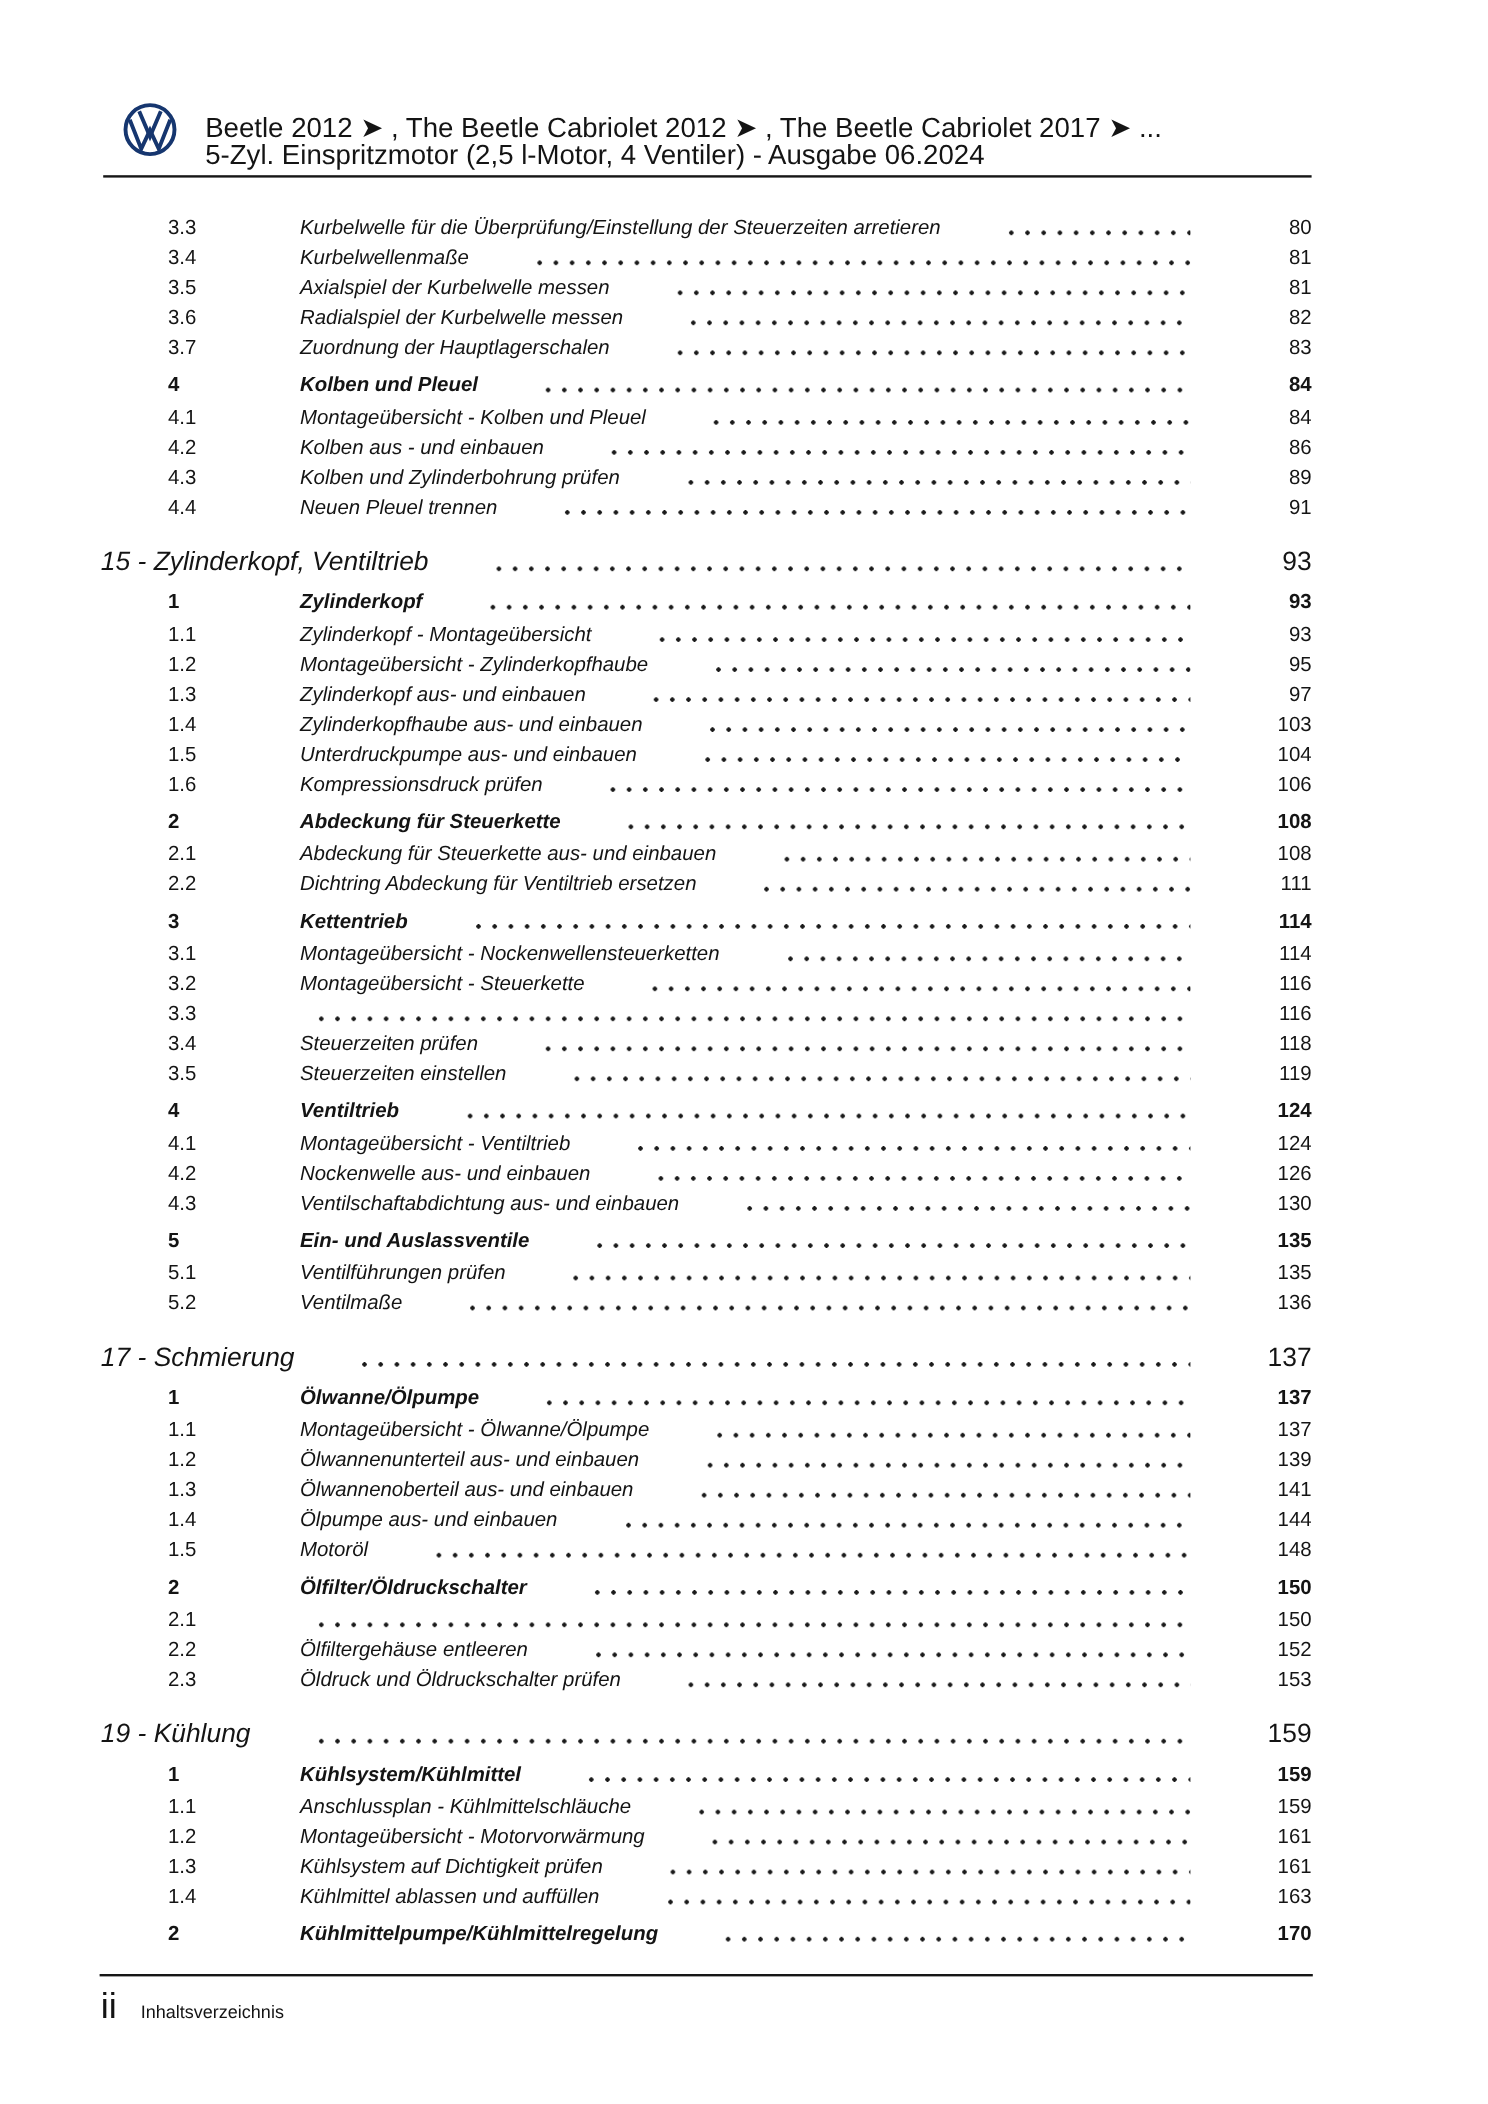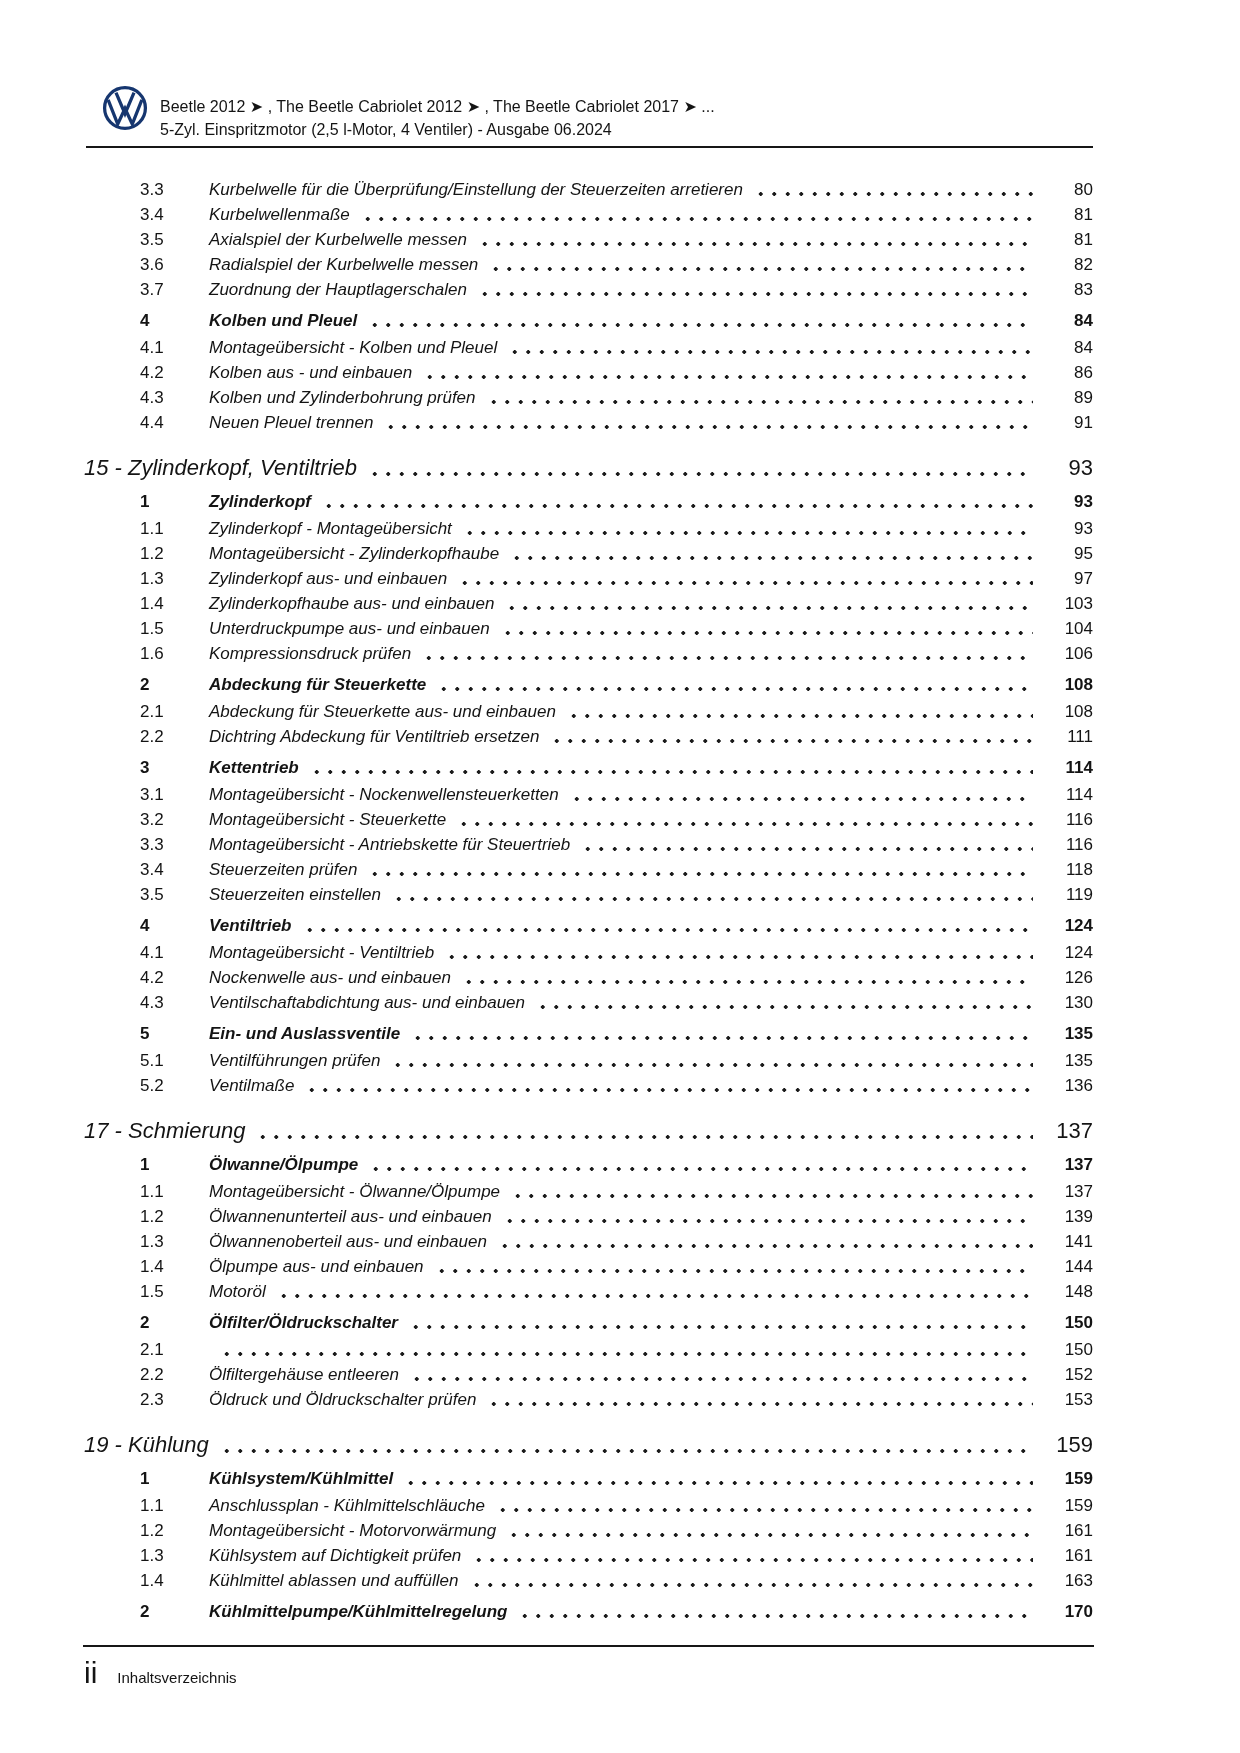--- a/index.html
+++ b/index.html
@@ -11,35 +11,35 @@
     position:relative;
     overflow:hidden;
   }
   
   .logo{
     position:absolute;left:102px;top:85px;width:46px;height:46px;
     color:#16366f;
   }
   .logo svg{width:100%;height:100%;display:block;}
   .header-text{
-    position:absolute;left:160px;top:95px;
-    font-size:16px;line-height:23px;white-space:nowrap;
+    position:absolute;left:171px;top:95px;
+    font-size:23px;line-height:23px;white-space:nowrap;
   }
   .header-rule{
     position:absolute;left:86px;top:146px;width:1007px;
     border-top:2.6px solid #161616;
   }
   
   .toc{
     position:absolute;left:84px;top:177px;width:1009px;
     font-size:17px;
   }
   .row{
     display:flex;align-items:flex-start;
-    height:25px;line-height:25px;white-space:nowrap;
+    height:25px;line-height:25px;white-space:nowrap;gap:41px;
   }
   .row .num{flex:none;margin-left:56px;width:69px;}
   .row .title{flex:none;font-style:italic;}
   .row .leader{
     flex:1;align-self:stretch;
     margin:0 10px 0 9px;
     background-image:radial-gradient(circle,#1a1a1a 1.6px,transparent 2px);
     background-size:13.5px 4px;
     background-repeat:repeat-x;
     background-position:2px calc(100% - 6px);
@@ -221,21 +221,20 @@
     <span class="page">114</span>
   </div>
     <div class="row entry">
     <span class="num">3.2</span>
     <span class="title">Montageübersicht - Steuerkette</span>
     <span class="leader"></span>
     <span class="page">116</span>
   </div>
     <div class="row entry">
     <span class="num">3.3</span>
-    <span class="title">Montageübersicht - Antriebskette für Steuertrieb</span>
     <span class="leader"></span>
     <span class="page">116</span>
   </div>
     <div class="row entry">
     <span class="num">3.4</span>
     <span class="title">Steuerzeiten prüfen</span>
     <span class="leader"></span>
     <span class="page">118</span>
   </div>
     <div class="row entry">

